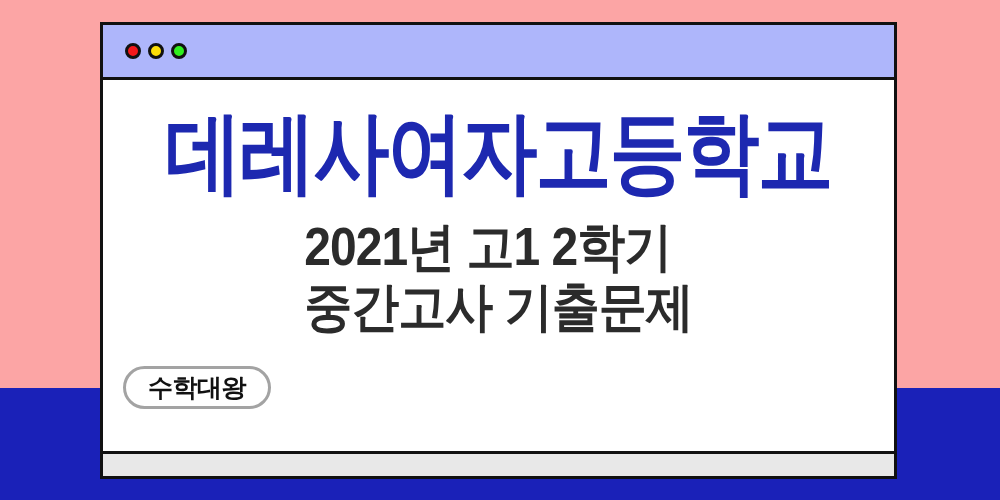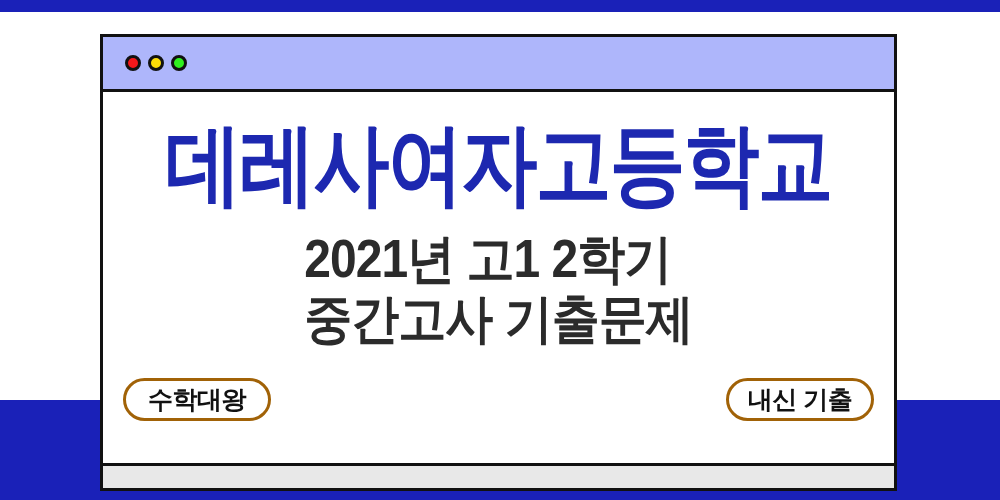--- a/index.html
+++ b/index.html
@@ -13,22 +13,21 @@
     overflow: hidden;
     background: #1a21b8;
     font-family: "Liberation Sans", "DejaVu Sans", sans-serif;
     -webkit-font-smoothing: antialiased;
   }
 
   #thumbnail-canvas {
     position: relative;
     width: 1000px;
     height: 388px;
-    background: #ffffff;
-    margin-top: 12px;
+    background: #fca5a5;
   }
 
   
   .window-frame {
     position: absolute;
     left: 100px;
     top: 22px;
     width: 797px;
     height: 457px;
     box-sizing: border-box;
@@ -123,21 +122,21 @@
   }
   .pill-badge {
     display: inline-flex;
     align-items: center;
     justify-content: center;
     min-width: 148px;
     height: 43px;
     padding: 0 18px;
     box-sizing: border-box;
     background: #ffffff;
-    border: 3px solid #a16207;
+    border: 3px solid #a3a3a3;
     border-radius: 999px;
     color: #111111;
     font-size: 25px;
     font-weight: 800;
     letter-spacing: -0.5px;
     white-space: nowrap;
   }
 
   
   .window-footer {
@@ -169,21 +168,20 @@
         <div class="school-name">데레사여자고등학교</div>
       </div>
 
       <div class="exam-lines">
         <div class="exam-line">2021년 고1 2학기</div>
         <div class="exam-line">중간고사 기출문제</div>
       </div>
 
       <div class="badge-row">
         <span class="pill-badge">수학대왕</span>
-        <span class="pill-badge">내신 기출</span>
       </div>
 
     </div>
 
     <div class="window-footer"></div>
 
   </div>
 </div>
 
 </body></html>

